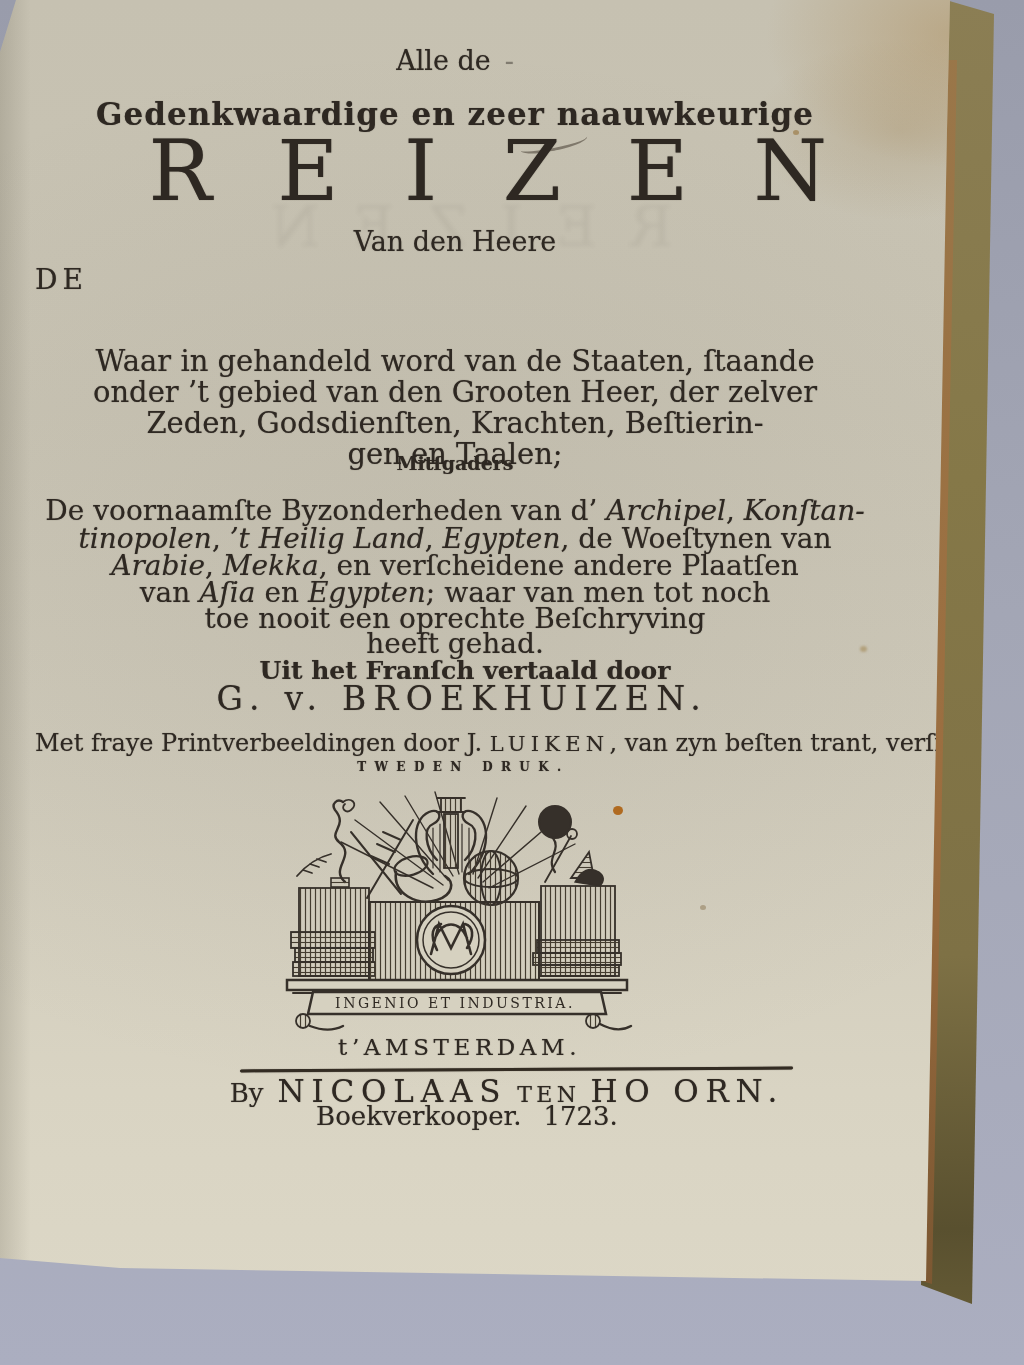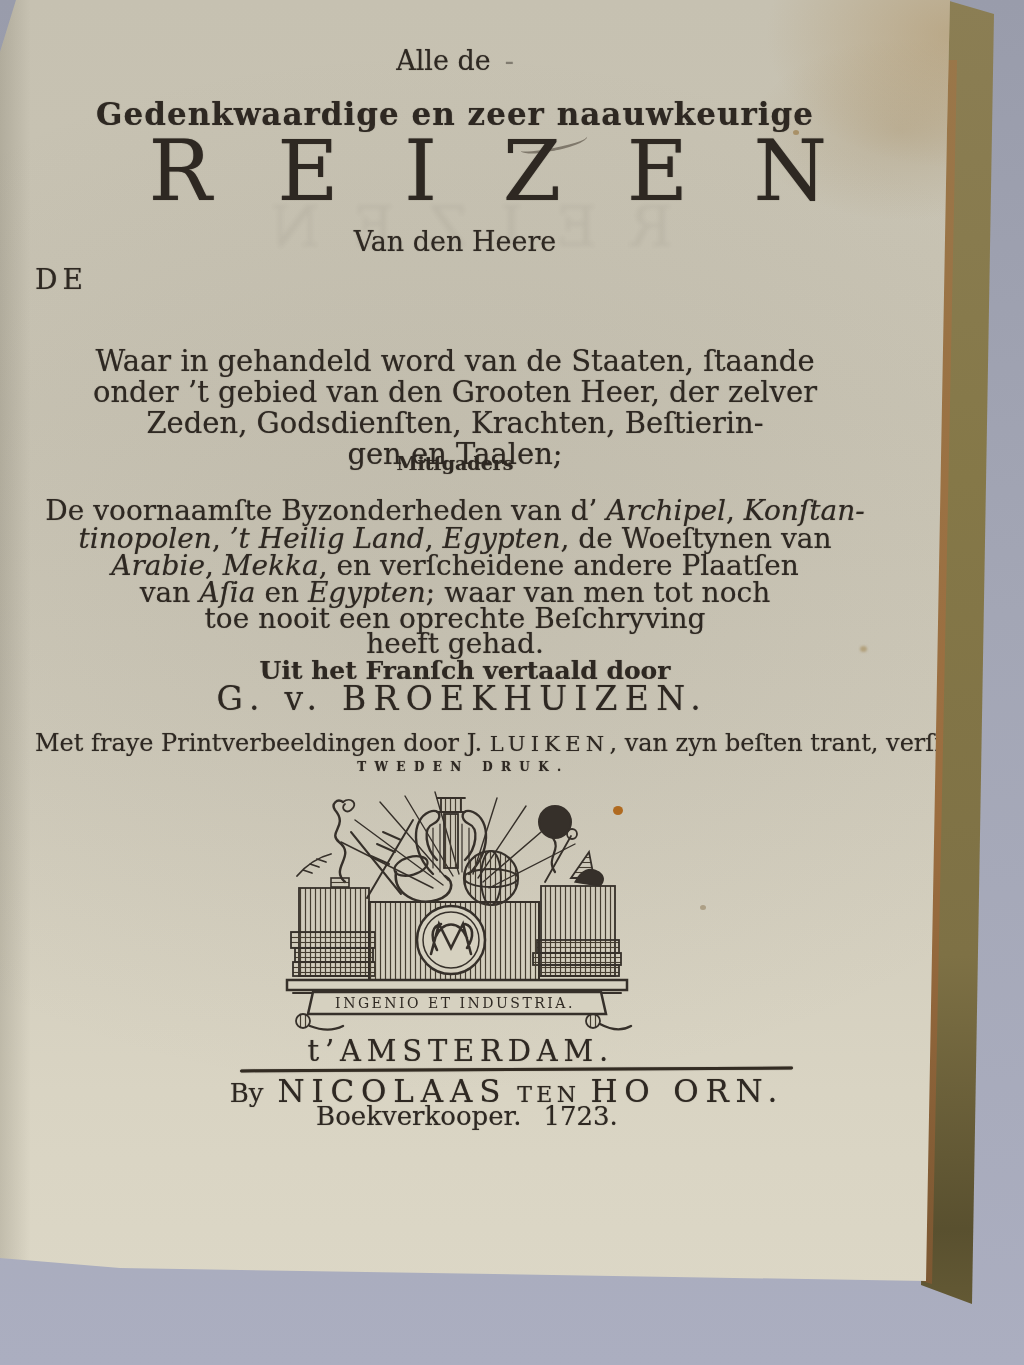--- a/index.html
+++ b/index.html
@@ -52,21 +52,21 @@
   .sub{font-size:29px;}
   .s0{top:345px;}.s1{top:376px;}.s2{top:407px;}.s3{top:438px;}
   .l-mits{top:453px;font-size:19px;}
   .byz{font-size:28px;}
   .b0{top:495px;}.b1{top:523px;}.b2{top:550px;}.b3{top:577px;}.b4{top:603px;}.b5{top:628px;}
   .l-uit{top:657px;font-size:25px;left:10px;}
   .l-broek{top:681px;font-size:33px;letter-spacing:.22em;padding-left:.22em;}
   .l-met{top:730px;font-size:24px;}
   .l-met .sc{letter-spacing:.25em;font-size:21px;}
   .l-tweden{top:761px;font-size:12px;letter-spacing:.7em;padding-left:.7em;font-weight:bold;}
-  .l-amst{top:1035px;font-size:29px;letter-spacing:.2em;padding-left:.2em;}
+  .l-amst{top:1035px;font-size:23px;letter-spacing:.2em;padding-left:.2em;}
   .rule{position:absolute;top:1068px;left:205px;width:553px;height:3px;background:#332c23;
     border-radius:2px;transform:rotate(-.3deg);box-shadow:0 0 1px rgba(46,40,34,.6);}
   .l-by{top:1074px;left:52px;}
   .l-by .by{font-size:26px;margin-right:14px;}
   .l-by .nic{font-size:31px;letter-spacing:.22em;}
   .l-by .ten{font-size:22px;letter-spacing:.2em;margin:0 10px;}
   .l-boek{top:1102px;left:12px;font-size:26px;}
   .l-boek .yr{margin-left:22px;text-align:center;}
 
   .device{position:absolute;left:283px;top:790px;width:350px;height:245px;}

